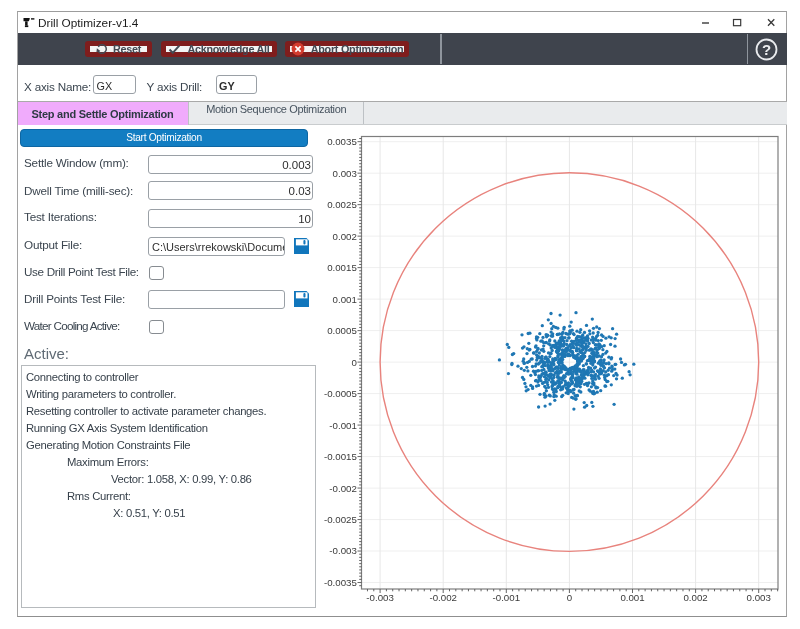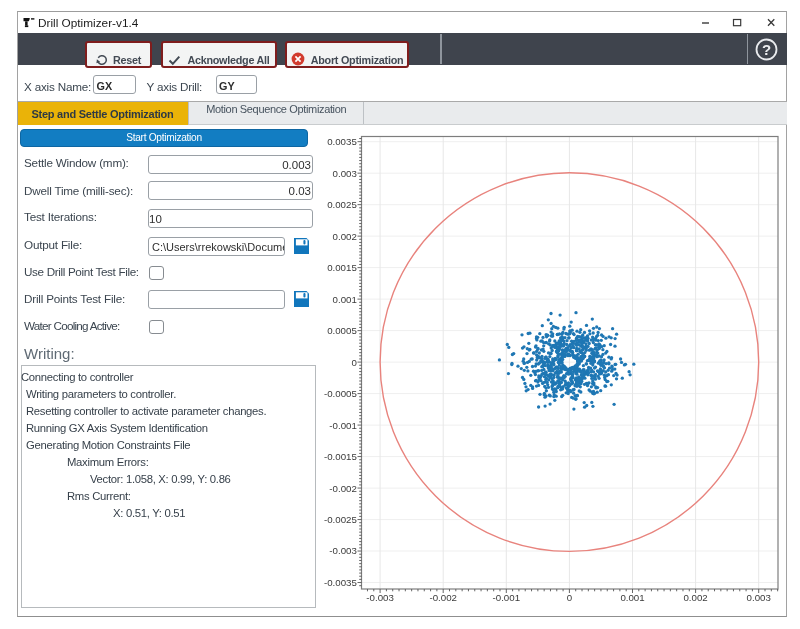--- a/index.html
+++ b/index.html
@@ -1,18 +1,18 @@
 <!DOCTYPE html>
 <html><head><meta charset="utf-8"><style>
 *{margin:0;padding:0;box-sizing:border-box}
 html,body{width:800px;height:629px;background:#fff;font-family:"Liberation Sans",sans-serif;position:relative;overflow:hidden}
 .abs{position:absolute}
 .lbl{position:absolute;left:24px;font-size:11.7px;letter-spacing:-0.2px;color:#3c4650;white-space:nowrap}
 .inp{position:absolute;border:1px solid #9aa0a6;border-radius:3px;background:#fff;font-size:11.5px;color:#2f2f2f;white-space:nowrap;overflow:hidden}
-.tbtn{position:absolute;top:41px;height:27px;background:#f3f4f4;border:2px solid #7f1d1d;border-radius:3px;display:flex;align-items:flex-end;justify-content:center;font-size:10.8px;letter-spacing:-0.25px;font-weight:700;color:#434a54;white-space:nowrap}
+.tbtn{position:absolute;top:41px;height:16px;background:#f3f4f4;border:5px solid #7f1d1d;border-radius:3px;display:flex;align-items:center;justify-content:center;font-size:10.8px;letter-spacing:-0.25px;font-weight:700;color:#434a54;white-space:nowrap}
 .cb{position:absolute;width:14.5px;height:13.5px;border:1.6px solid #878c91;border-radius:3px;background:#fff}
 </style></head><body>
 
 <div class="abs" style="left:16.5px;top:11px;width:770.5px;height:605.5px;border:1px solid #a2a2a2;border-top-color:#9c9c9c;border-bottom-color:#8f8f8f;background:#fff"></div>
 
 <svg class="abs" style="left:22.5px;top:17px" width="12" height="11" viewBox="0 0 12 11">
 <g fill="#111">
       <path d="M0.5 0.9 L6.7 0.9 L6.7 2.0 L5.8 4.3 L0.5 4.3 Z"></path>
 <rect x="2.1" y="4.3" width="2.5" height="4.3"></rect>
 <rect x="1.9" y="8.4" width="3.4" height="1.7"></rect>
@@ -39,67 +39,67 @@
       <path d="M4.4 4.4 L9.6 9.6 M9.6 4.4 L4.4 9.6" stroke="#fff" stroke-width="1.7"></path>
     </svg>Abort Optimization</div>
 <div class="abs" style="left:440px;top:34.4px;width:1.5px;height:29.4px;background:#8f959d"></div>
 <div class="abs" style="left:746.5px;top:34.4px;width:1.5px;height:29.4px;background:#8f959d"></div>
 <svg class="abs" style="left:755px;top:37.5px" width="23" height="23" viewBox="0 0 23 23">
 <circle cx="11.5" cy="11.5" r="10" fill="none" stroke="#e9ebee" stroke-width="1.8"></circle>
 <text x="11.5" y="16.5" text-anchor="middle" font-size="15" font-weight="bold" fill="#eceef0" font-family="Liberation Sans,sans-serif">?</text>
   </svg>
 
 <div class="lbl" style="top:79.5px">X axis Name:</div>
-<div class="inp" style="left:93px;top:75.3px;width:43px;height:19px;padding:4px 0 0 2.5px;font-weight:bold;font-size:10.8px;color:#2b2b2b">GX</div>
+<div class="inp" style="left:93px;top:75.3px;width:43px;height:19px;padding:4px 0 0 2.5px;font-weight:normal;font-size:10.8px;color:#2b2b2b">GX</div>
 <div class="lbl" style="left:146.5px;top:79.5px">Y axis Drill:</div>
 <div class="inp" style="left:215.5px;top:75.3px;width:41.5px;height:19px;padding:4px 0 0 2.5px;font-weight:bold;font-size:10.8px;color:#2b2b2b">GY</div>
 
 <div class="abs" style="left:17.5px;top:100.5px;width:769px;height:24.5px;background:#e9ebed;border-top:1.3px solid #a9a9a9;border-bottom:1px solid #c9ccce"></div>
 <div class="abs" style="left:362.5px;top:101.8px;width:1.4px;height:22.2px;background:#bdc1c5"></div>
-<div class="abs" style="left:17.5px;top:101.8px;width:171px;height:23.7px;background:#eab308;border-right:1.4px solid #bdc1c5;
+<div class="abs" style="left:17.5px;top:101.8px;width:171px;height:23.7px;background:#f0abfc;border-right:1.4px solid #bdc1c5;
  display:flex;align-items:center;justify-content:center;font-size:11px;letter-spacing:-0.25px;font-weight:700;color:#2e3944">Step and Settle Optimization</div>
 <div class="abs" style="left:190px;top:101.8px;width:172.5px;height:14px;display:flex;align-items:center;justify-content:center;font-size:11px;letter-spacing:-0.35px;color:#46525e">Motion Sequence Optimization</div>
 
 <div class="abs" style="left:20px;top:128.5px;width:288px;height:18.5px;background:#127dc2;border:1px solid #0e66a2;border-radius:4px;display:flex;align-items:center;justify-content:center;font-size:10.2px;letter-spacing:-0.3px;font-weight:400;color:#fff">Start Optimization</div>
 
 <div class="lbl" style="top:156px">Settle Window (mm):</div>
 <div class="inp" style="left:148px;top:155px;width:165px;height:19.2px;text-align:right;padding:3px 1px 0 0">0.003</div>
 <div class="lbl" style="top:183.5px">Dwell Time (milli-sec):</div>
 <div class="inp" style="left:148px;top:180.5px;width:165px;height:19.5px;text-align:right;padding:3px 1px 0 0">0.03</div>
 <div class="lbl" style="top:209.5px">Test Iterations:</div>
-<div class="inp" style="left:148px;top:208.5px;width:165px;height:19.2px;padding:3px 1px 8px 0">10</div>
+<div class="inp" style="left:148px;top:208.5px;width:165px;height:19.2px;text-align:right;padding:3px 1px 8px 0">10</div>
 <div class="lbl" style="top:238px">Output File:</div>
 <div class="inp" style="left:148px;top:237px;width:137px;height:19.2px;padding:3px 0 0 3px;font-size:11px">C:\Users\rrekowski\Docume</div>
 <div class="abs" style="left:292px;top:237px"><svg width="19" height="19" viewBox="0 0 19 19">
       <path fill="#1176bc" d="M2 1 h12.5 L17 3.5 V17 H2 Z"></path>
       <rect x="3.9" y="2.3" width="11.6" height="6.1" fill="#fff"></rect>
       <rect x="11.4" y="3.1" width="2.1" height="4.5" rx="1.0" fill="#1176bc"></rect>
     </svg></div>
 <div class="lbl" style="top:265px;letter-spacing:-0.35px">Use Drill Point Test File:</div>
 <div class="cb" style="left:149px;top:266px"></div>
 <div class="lbl" style="top:292px">Drill Points Test File:</div>
 <div class="inp" style="left:148px;top:289.5px;width:137px;height:19.5px"></div>
 <div class="abs" style="left:292px;top:290px"><svg width="19" height="19" viewBox="0 0 19 19">
       <path fill="#1176bc" d="M2 1 h12.5 L17 3.5 V17 H2 Z"></path>
       <rect x="3.9" y="2.3" width="11.6" height="6.1" fill="#fff"></rect>
       <rect x="11.4" y="3.1" width="2.1" height="4.5" rx="1.0" fill="#1176bc"></rect>
     </svg></div>
 <div class="lbl" style="top:318.5px;letter-spacing:-0.75px">Water Cooling Active:</div>
 <div class="cb" style="left:149px;top:320px"></div>
 
-<div class="abs" style="left:24px;top:345px;font-size:15px;color:#5f6a74">Writing:</div>
+<div class="abs" style="left:24px;top:345px;font-size:15px;color:#5f6a74">Active:</div>
 <div class="abs" style="left:21px;top:365px;width:295px;height:243px;border:1px solid #b6babd"></div>
 <div class="abs" style="left:21px;top:368.5px;width:295px;font-size:11.3px;letter-spacing:-0.3px;color:#353f49;line-height:17.1px">
-    <div style="">Connecting to controller</div>
+    <div style="padding-left:5px">Connecting to controller</div>
     <div style="padding-left:5px">Writing parameters to controller.</div>
     <div style="padding-left:5px">Resetting controller to activate parameter changes.</div>
     <div style="padding-left:5px">Running GX Axis System Identification</div>
     <div style="padding-left:5px">Generating Motion Constraints File</div>
     <div style="padding-left:46px">Maximum Errors:</div>
-    <div style="padding-left:69px">Vector: 1.058, X: 0.99, Y: 0.86</div>
+    <div style="padding-left:90px">Vector: 1.058, X: 0.99, Y: 0.86</div>
     <div style="padding-left:46px">Rms Current:</div>
     <div style="padding-left:92px">X: 0.51, Y: 0.51</div>
   </div>
 
 <svg class="abs" style="left:0;top:0" width="800" height="629" viewBox="0 0 800 629">
     <line x1="361.5" y1="141.7" x2="778.0" y2="141.7" stroke="#efefef" stroke-width="1"></line>
     <line x1="361.5" y1="173.2" x2="778.0" y2="173.2" stroke="#efefef" stroke-width="1"></line>
     <line x1="361.5" y1="204.7" x2="778.0" y2="204.7" stroke="#efefef" stroke-width="1"></line>
     <line x1="361.5" y1="236.1" x2="778.0" y2="236.1" stroke="#efefef" stroke-width="1"></line>
     <line x1="361.5" y1="267.6" x2="778.0" y2="267.6" stroke="#efefef" stroke-width="1"></line>

